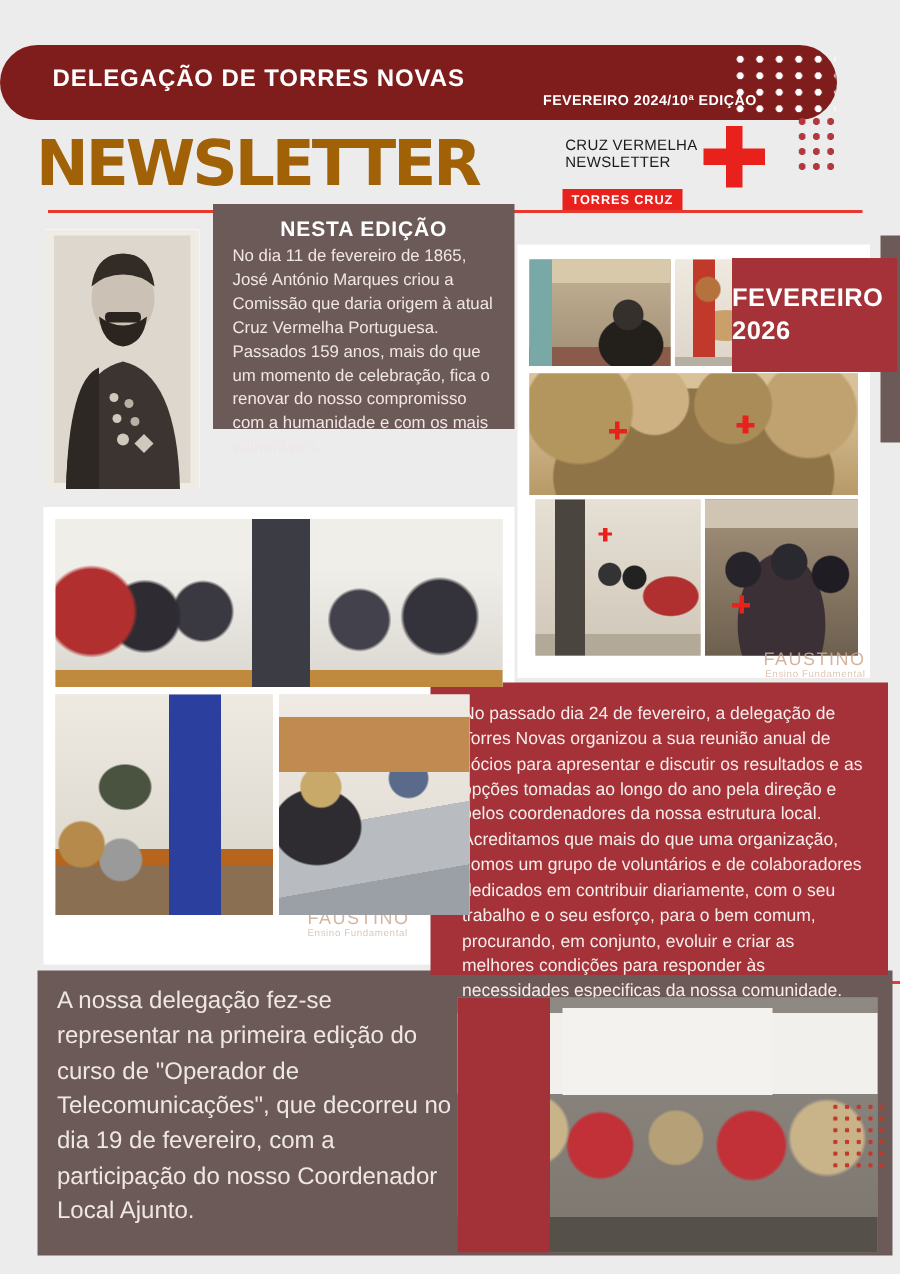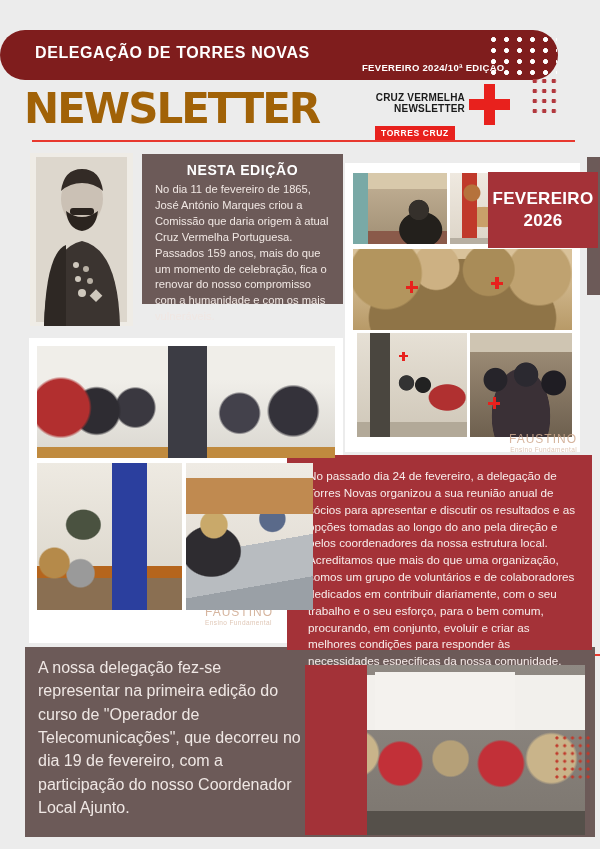--- a/index.html
+++ b/index.html
@@ -13,35 +13,35 @@
   .dots-white{position:absolute;left:487px;top:4px;width:70px;height:44px;
     background-image:radial-gradient(circle,#ffffff 2.2px,rgba(0,0,0,0) 2.5px);
     background-size:13px 11px;}
   .dots-red{position:absolute;left:530px;top:76px;width:28px;height:40px;
     background-image:radial-gradient(circle,#b2383e 2.2px,rgba(0,0,0,0) 2.5px);
     background-size:9.5px 10px;}
   .title{position:absolute;left:24px;top:84px;margin:0;font-family:"DejaVu Sans","Liberation Sans",sans-serif;
     font-size:42px;font-weight:bold;letter-spacing:-2px;color:#a16207;}
 
   .logo{position:absolute;left:370px;top:84px;width:140px;height:60px;}
-  .logo-text{position:absolute;right:45px;top:9px;text-align:right;color:#1a1a1a;
-    font-size:10px;font-weight:bold;line-height:1.08;letter-spacing:.2px;}
+  .logo-text{position:absolute;right:45px;top:9px;text-align:left;color:#1a1a1a;
+    font-size:10px;font-weight:normal;line-height:1.08;letter-spacing:.2px;}
   .logo-cross{position:absolute;right:0;top:0;width:41px;height:41px;}
   .plus::before{content:"";position:absolute;left:36%;top:0;width:28%;height:100%;background:#e8211d;}
   .plus::after{content:"";position:absolute;top:36%;left:0;height:28%;width:100%;background:#e8211d;}
   .logo-badge{position:absolute;left:5px;top:42px;background:#e8211d;color:#fff;
     font-size:8.5px;font-weight:bold;letter-spacing:.6px;padding:2px 6px 2px 6px;}
   .rule{position:absolute;height:2px;background:#e8392f;}
   .rule-top{left:32px;top:140px;width:543px;}
   .rule-bottom{left:277px;top:654px;width:323px;}
 
   
   .portrait{position:absolute;left:30px;top:153px;width:103px;height:173px;background:#fff;}
   .portrait svg{display:block;}
-  .nesta-box{position:absolute;left:142px;top:154px;width:201px;height:150px;background:#6c5a58;}
+  .nesta-box{position:absolute;left:142px;top:136px;width:201px;height:150px;background:#6c5a58;}
   .nesta-heading{margin:8px 10px 4px 10px;text-align:center;color:#fff;font-size:14px;
     font-weight:bold;letter-spacing:.6px;}
   .nesta-body{margin:2px 8px 0 13px;color:#f0e7e3;font-size:11.2px;line-height:1.42;}
   .brown-strip{position:absolute;left:587px;top:157px;width:13px;height:138px;background:#6c5a58;}
 
   
   .card{position:absolute;background:#ffffff;}
   .card-right{left:345px;top:163px;width:235px;height:289px;z-index:1;}
   .card-left{left:29px;top:338px;width:314px;height:305px;z-index:1;}
   .photo{position:absolute;overflow:hidden;}
@@ -132,21 +132,21 @@
       radial-gradient(circle at 70% 58%,#c23038 10%,rgba(0,0,0,0) 11%),
       radial-gradient(circle at 88% 55%,#c9b48a 9%,rgba(0,0,0,0) 10%),
       linear-gradient(180deg,rgba(0,0,0,0) 6%,#f2f0ec 6% 38%,rgba(0,0,0,0) 38%) ,
       linear-gradient(0deg,#55504a 0 14%,rgba(0,0,0,0) 14%),
       linear-gradient(180deg,#8f8983,#7c766f);}
   .ph-bottomgroup .screen-mask{position:absolute;left:25%;top:4%;width:50%;height:34%;background:#f4f2ee;}
   .cross-mini{width:12px;height:12px;z-index:5;}
   .cross-tiny{width:9px;height:9px;z-index:5;}
 
   .month-box{position:absolute;left:488px;top:172px;width:110px;height:76px;background:#a43238;
-    z-index:3;display:flex;flex-direction:column;align-items:center;justify-content:center;
+    z-index:3;display:flex;flex-direction:column;align-items:flex-start;justify-content:center;
     color:#fff;font-weight:bold;font-size:17px;line-height:1.3;letter-spacing:.3px;}
 
   .wm{position:absolute;color:#cfa98f;text-align:right;line-height:1.1;}
   .wm .wm-name{font-size:12px;font-weight:normal;letter-spacing:1px;opacity:.85;display:block;}
   .wm .wm-sub{font-size:6.5px;opacity:.65;display:block;letter-spacing:.4px;}
   .wm-right{left:477px;top:433px;width:100px;z-index:2;}
   .wm-left{left:205px;top:606px;width:100px;z-index:2;text-align:left;}
 
   
   .reuniao-box{position:absolute;left:287px;top:455px;width:305px;height:195px;background:#a43238;z-index:3;}

